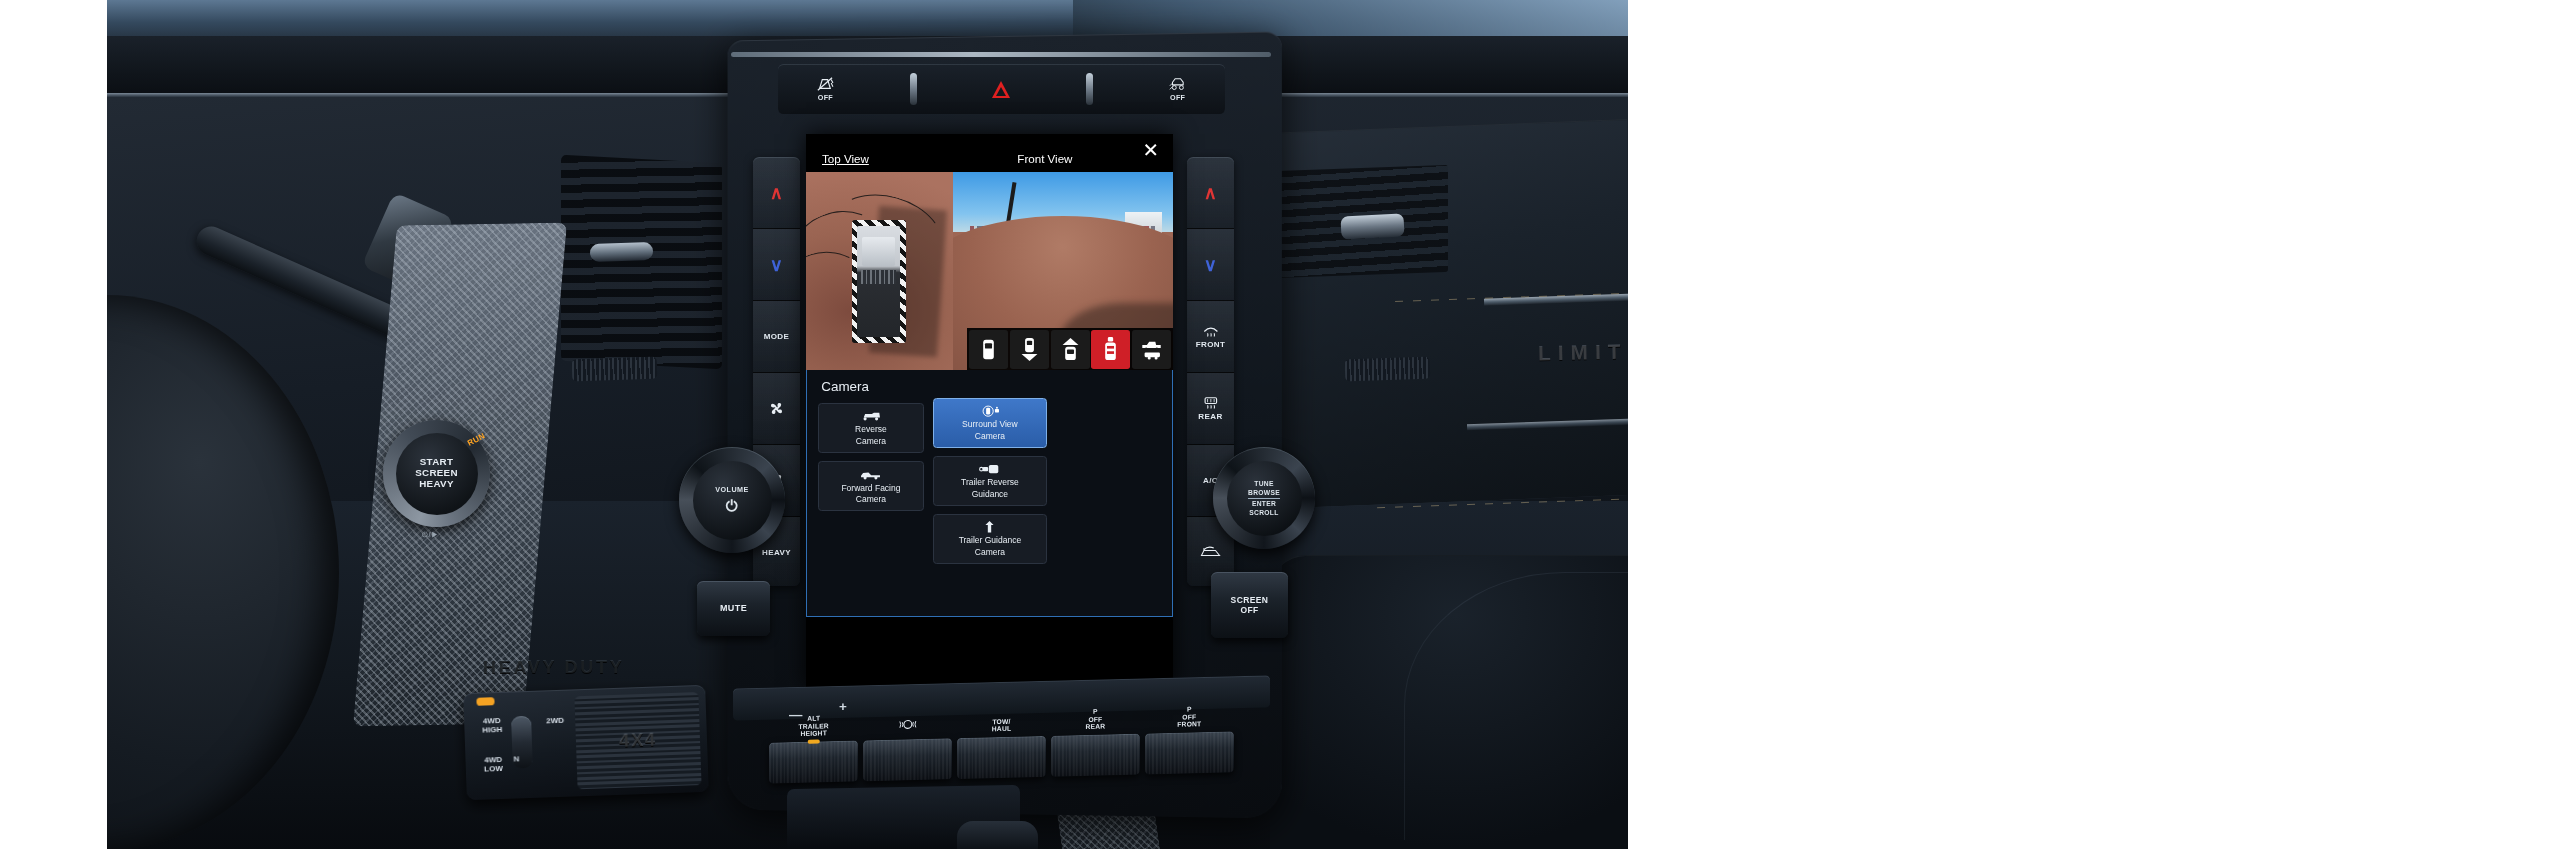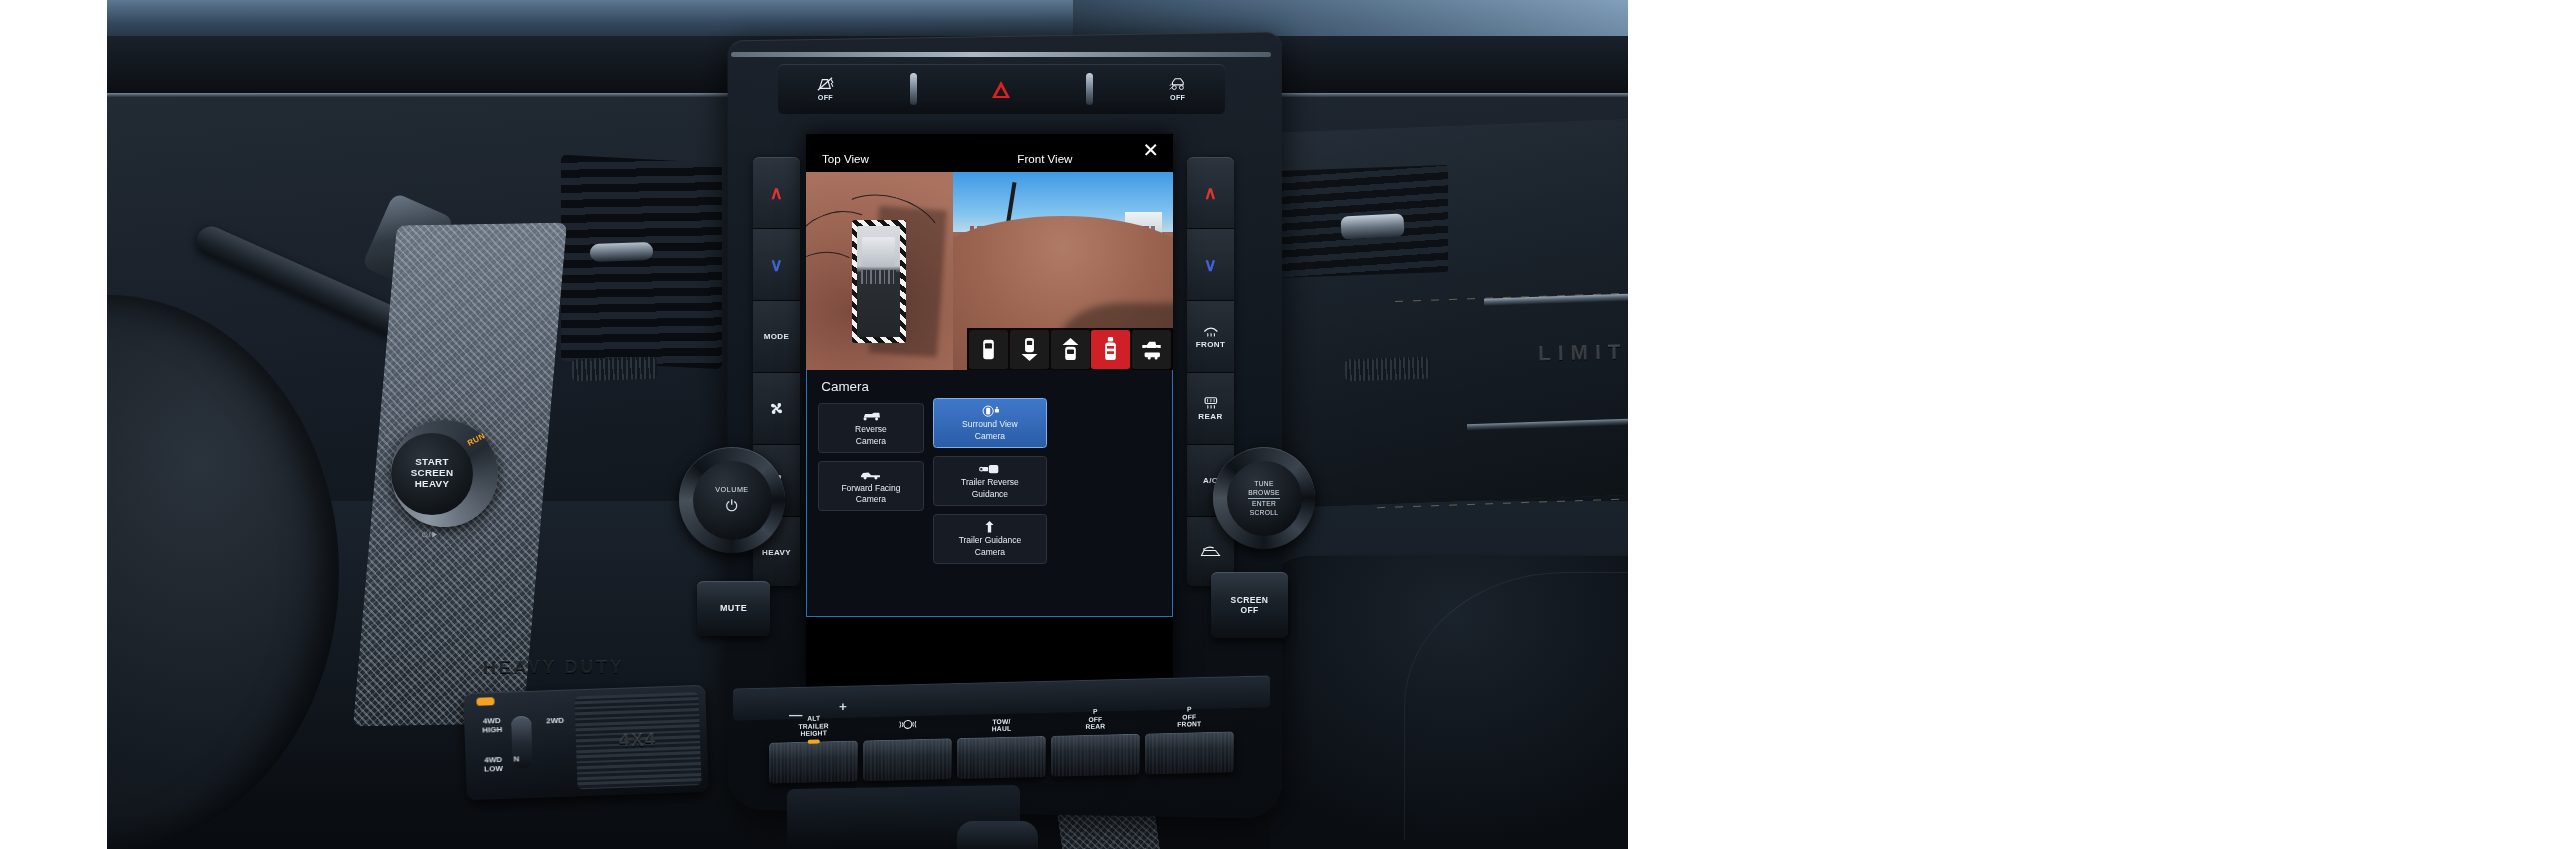--- a/index.html
+++ b/index.html
@@ -128,23 +128,23 @@
     position:absolute;left:930px;top:483px;width:98px;height:376px;
     background:
       repeating-linear-gradient(45deg,rgba(200,212,225,.26) 0 1.8px,transparent 1.8px 5.4px),
       repeating-linear-gradient(-45deg,rgba(160,172,188,.2) 0 1.8px,transparent 1.8px 5.4px),
       linear-gradient(180deg,#5e6874 0%,#333b44 60%,#1a2026 100%);
     transform:skewX(8deg);border-radius:7.2px;opacity:.9;
   }
 
   
   .start-ring{
-    position:absolute;left:284px;top:420px;width:107px;height:107px;border-radius:50%;
+    position:absolute;left:276px;top:420px;width:107px;height:107px;border-radius:50%;
     background:conic-gradient(from 200deg,#8d97a2,#414a55 35%,#232a32 60%,#6c7682 90%,#8d97a2);
-    display:flex;align-items:center;
+    display:flex;align-items:center;justify-content:center;
     box-shadow:0 3.6px 12.5px rgba(0,0,0,.8);
   }
   .start-inner{
     width:82px;height:82px;border-radius:50%;
     background:radial-gradient(circle at 40% 30%,#2c333c,#0f1317 75%);
     display:flex;flex-direction:column;align-items:center;justify-content:center;
     color:#e6ecf2;font-size:9.8px;line-height:1.12;font-weight:700;letter-spacing:0.3px;
     text-align:center;
   }
   .run-led{
@@ -225,21 +225,21 @@
   .scr-head{position:relative;height:38px;background:#000;}
   .close-x{
     position:absolute;right:10.7px;top:5.4px;width:23px;height:23px;
     display:flex;align-items:center;justify-content:center;
     color:#fff;font-size:19.7px;font-weight:400;line-height:1;cursor:pointer;
   }
   .cam-titles{
     position:absolute;left:0;bottom:0;width:100%;height:19.7px;
     display:flex;color:#fff;font-size:11.6px;
   }
-  .cam-titles span:nth-child(1){flex:0 0 40%;padding-left:16px;}
+  .cam-titles span:nth-child(1){flex:0 0 40%;padding-left:16px;text-decoration:underline;}
   .cam-titles span:nth-child(2){flex:1;text-align:center;padding-right:36px;}
 
   .cam-body{position:relative;height:199px;display:flex;}
   
   .topview{
     position:relative;flex:0 0 40%;
     background:
       radial-gradient(ellipse 179px 143px at 30% 70%,#7d4b3e 0%,#9a6452 55%,#ab7260 100%);
     overflow:hidden;
   }
@@ -319,21 +319,21 @@
   .tile .tl{color:#e9eff5;font-size:8.5px;line-height:1.15;text-align:center;}
   .tile svg{width:23px;height:14.3px;}
 
   .scr-blank{position:absolute;left:0;top:483px;width:100%;height:72px;background:#000;}
 
   
   .knob{
     position:absolute;border-radius:50%;
     background:conic-gradient(from 90deg,#0d1116,#3a434e 12%,#11161c 25%,#474f59 50%,#0e1318 62%,#3b444f 88%,#0d1116);
     box-shadow:0 4.5px 14.3px rgba(0,0,0,.85), inset 0 0.9px 0 rgba(180,200,215,.2);
-    display:flex;align-items:center;justify-content:center;
+    display:flex;align-items:center;justify-content:center;font-weight:bold;
   }
   .knob .face{
     border-radius:50%;
     background:radial-gradient(circle at 38% 28%,#2b323b,#0c1014 78%);
     display:flex;flex-direction:column;align-items:center;justify-content:center;
     color:#dde5ec;text-align:center;
   }
   #vol-knob{left:572px;top:447px;width:106px;height:106px;}
   #vol-knob .face{width:79px;height:79px;font-size:7.2px;letter-spacing:0.5px;}
   #tune-knob{left:1106px;top:447px;width:102px;height:102px;}

